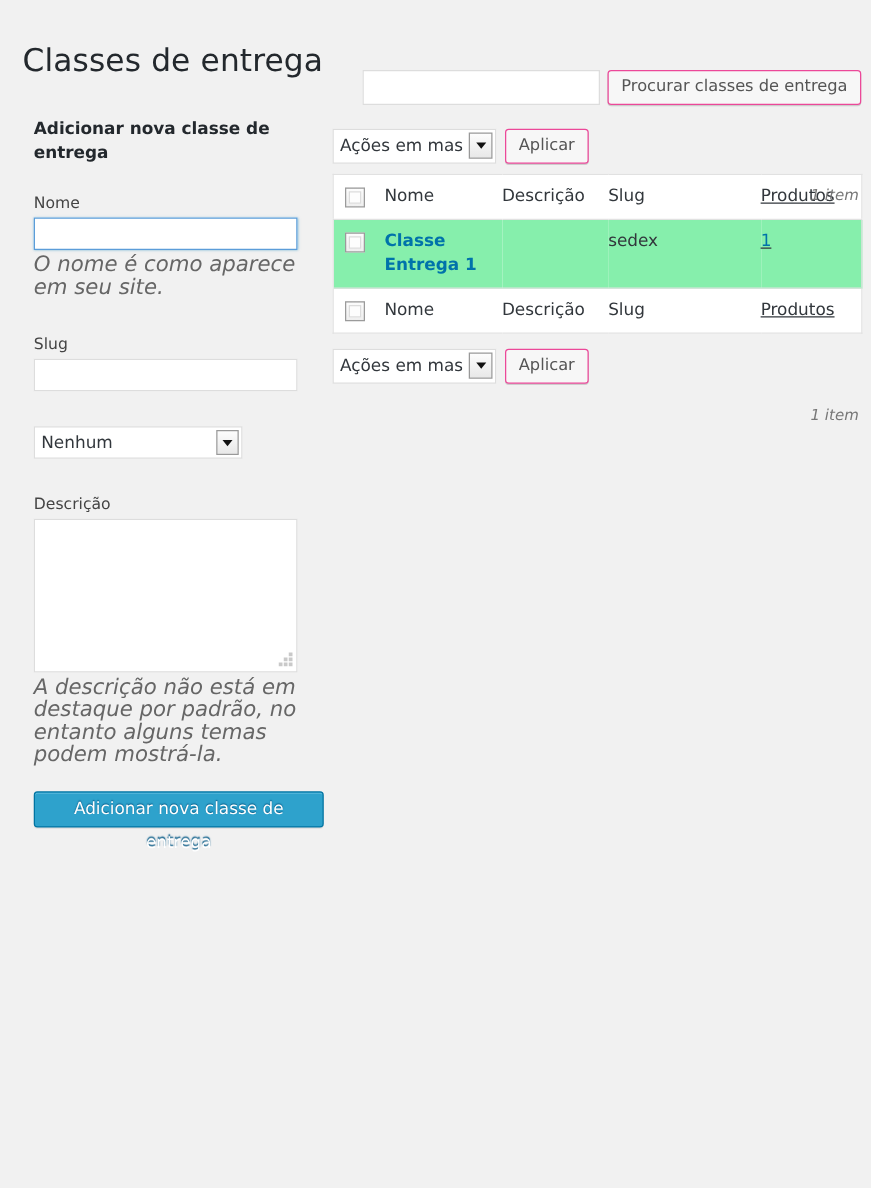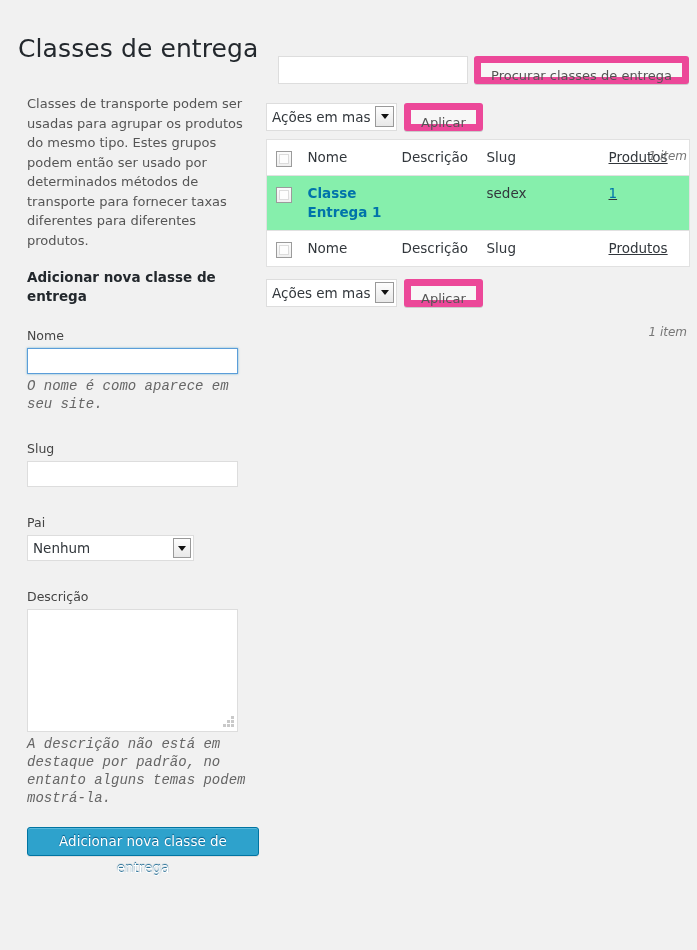--- a/index.html
+++ b/index.html
@@ -64,27 +64,26 @@
     background: #fff;
     border: 1px solid #ddd;
     border-radius: 0;
     outline: none;
   }
   .text-input.focused {
     border-color: #5b9dd9;
     box-shadow: 0 0 2px rgba(30,140,190,.6);
   }
   .help-text {
-    font-size: 14px;
+    font-size: 17px;
     font-style: italic;
     line-height: 18px;
     color: #666;
     margin: 3px 0 0 0;
     width: 226px;
-    font-family: Liberation Mono, monospace;
   }
 
   .spacer-lg { height: 22px; }
 
   .wp-select-wrap {
     position: relative;
     display: inline-block;
     width: 167px;
     height: 26px;
   }
@@ -189,21 +188,21 @@
     margin-right: 6px;
   }
   .btn-secondary {
     height: 28px;
     line-height: 26px;
     padding: 0 10px;
     font-size: 13px;
     font-family: "DejaVu Sans", "Liberation Sans", sans-serif;
     color: #555;
     background: #f7f7f7;
-    border: 7px solid #ec4899;
+    border: 1px solid #ec4899;
     border-radius: 3px;
     box-shadow: 0 1px 0 #ccc;
     cursor: pointer;
     white-space: nowrap;
   }
 
   .tablenav {
     position: relative;
     height: 32px;
     margin-top: 13px;
@@ -326,21 +325,20 @@
 </style>
 </head>
 <body>
 
 <div class="page">
 
   <h1 class="page-title">Classes de entrega</h1>
 
   <div class="left-col">
 
-    <p class="intro-text">Classes de transporte podem ser usadas para agrupar os produtos do mesmo tipo. Estes grupos podem então ser usado por determinados métodos de transporte para fornecer taxas diferentes para diferentes produtos.</p>
 
     <h2 class="section-heading">Adicionar nova classe de entrega</h2>
 
     
     <div class="field-group">
       <label class="field-label">Nome</label>
       <input class="text-input focused" type="text" value="" style="">
       <p class="help-text">O nome é como aparece em seu site.</p>
     </div>
 
@@ -349,21 +347,20 @@
     
     <div class="field-group">
       <label class="field-label">Slug</label>
       <input class="text-input" type="text" value="" style="">
     </div>
 
     <div class="spacer-lg"></div>
 
     
     <div class="field-group">
-      <label class="field-label">Pai</label>
       <div class="wp-select-wrap">
         <select class="wp-select">
           <option>Nenhum</option>
         </select>
         <span class="wp-select-arrow"></span>
       </div>
     </div>
 
     <div class="spacer-lg"></div>
 

